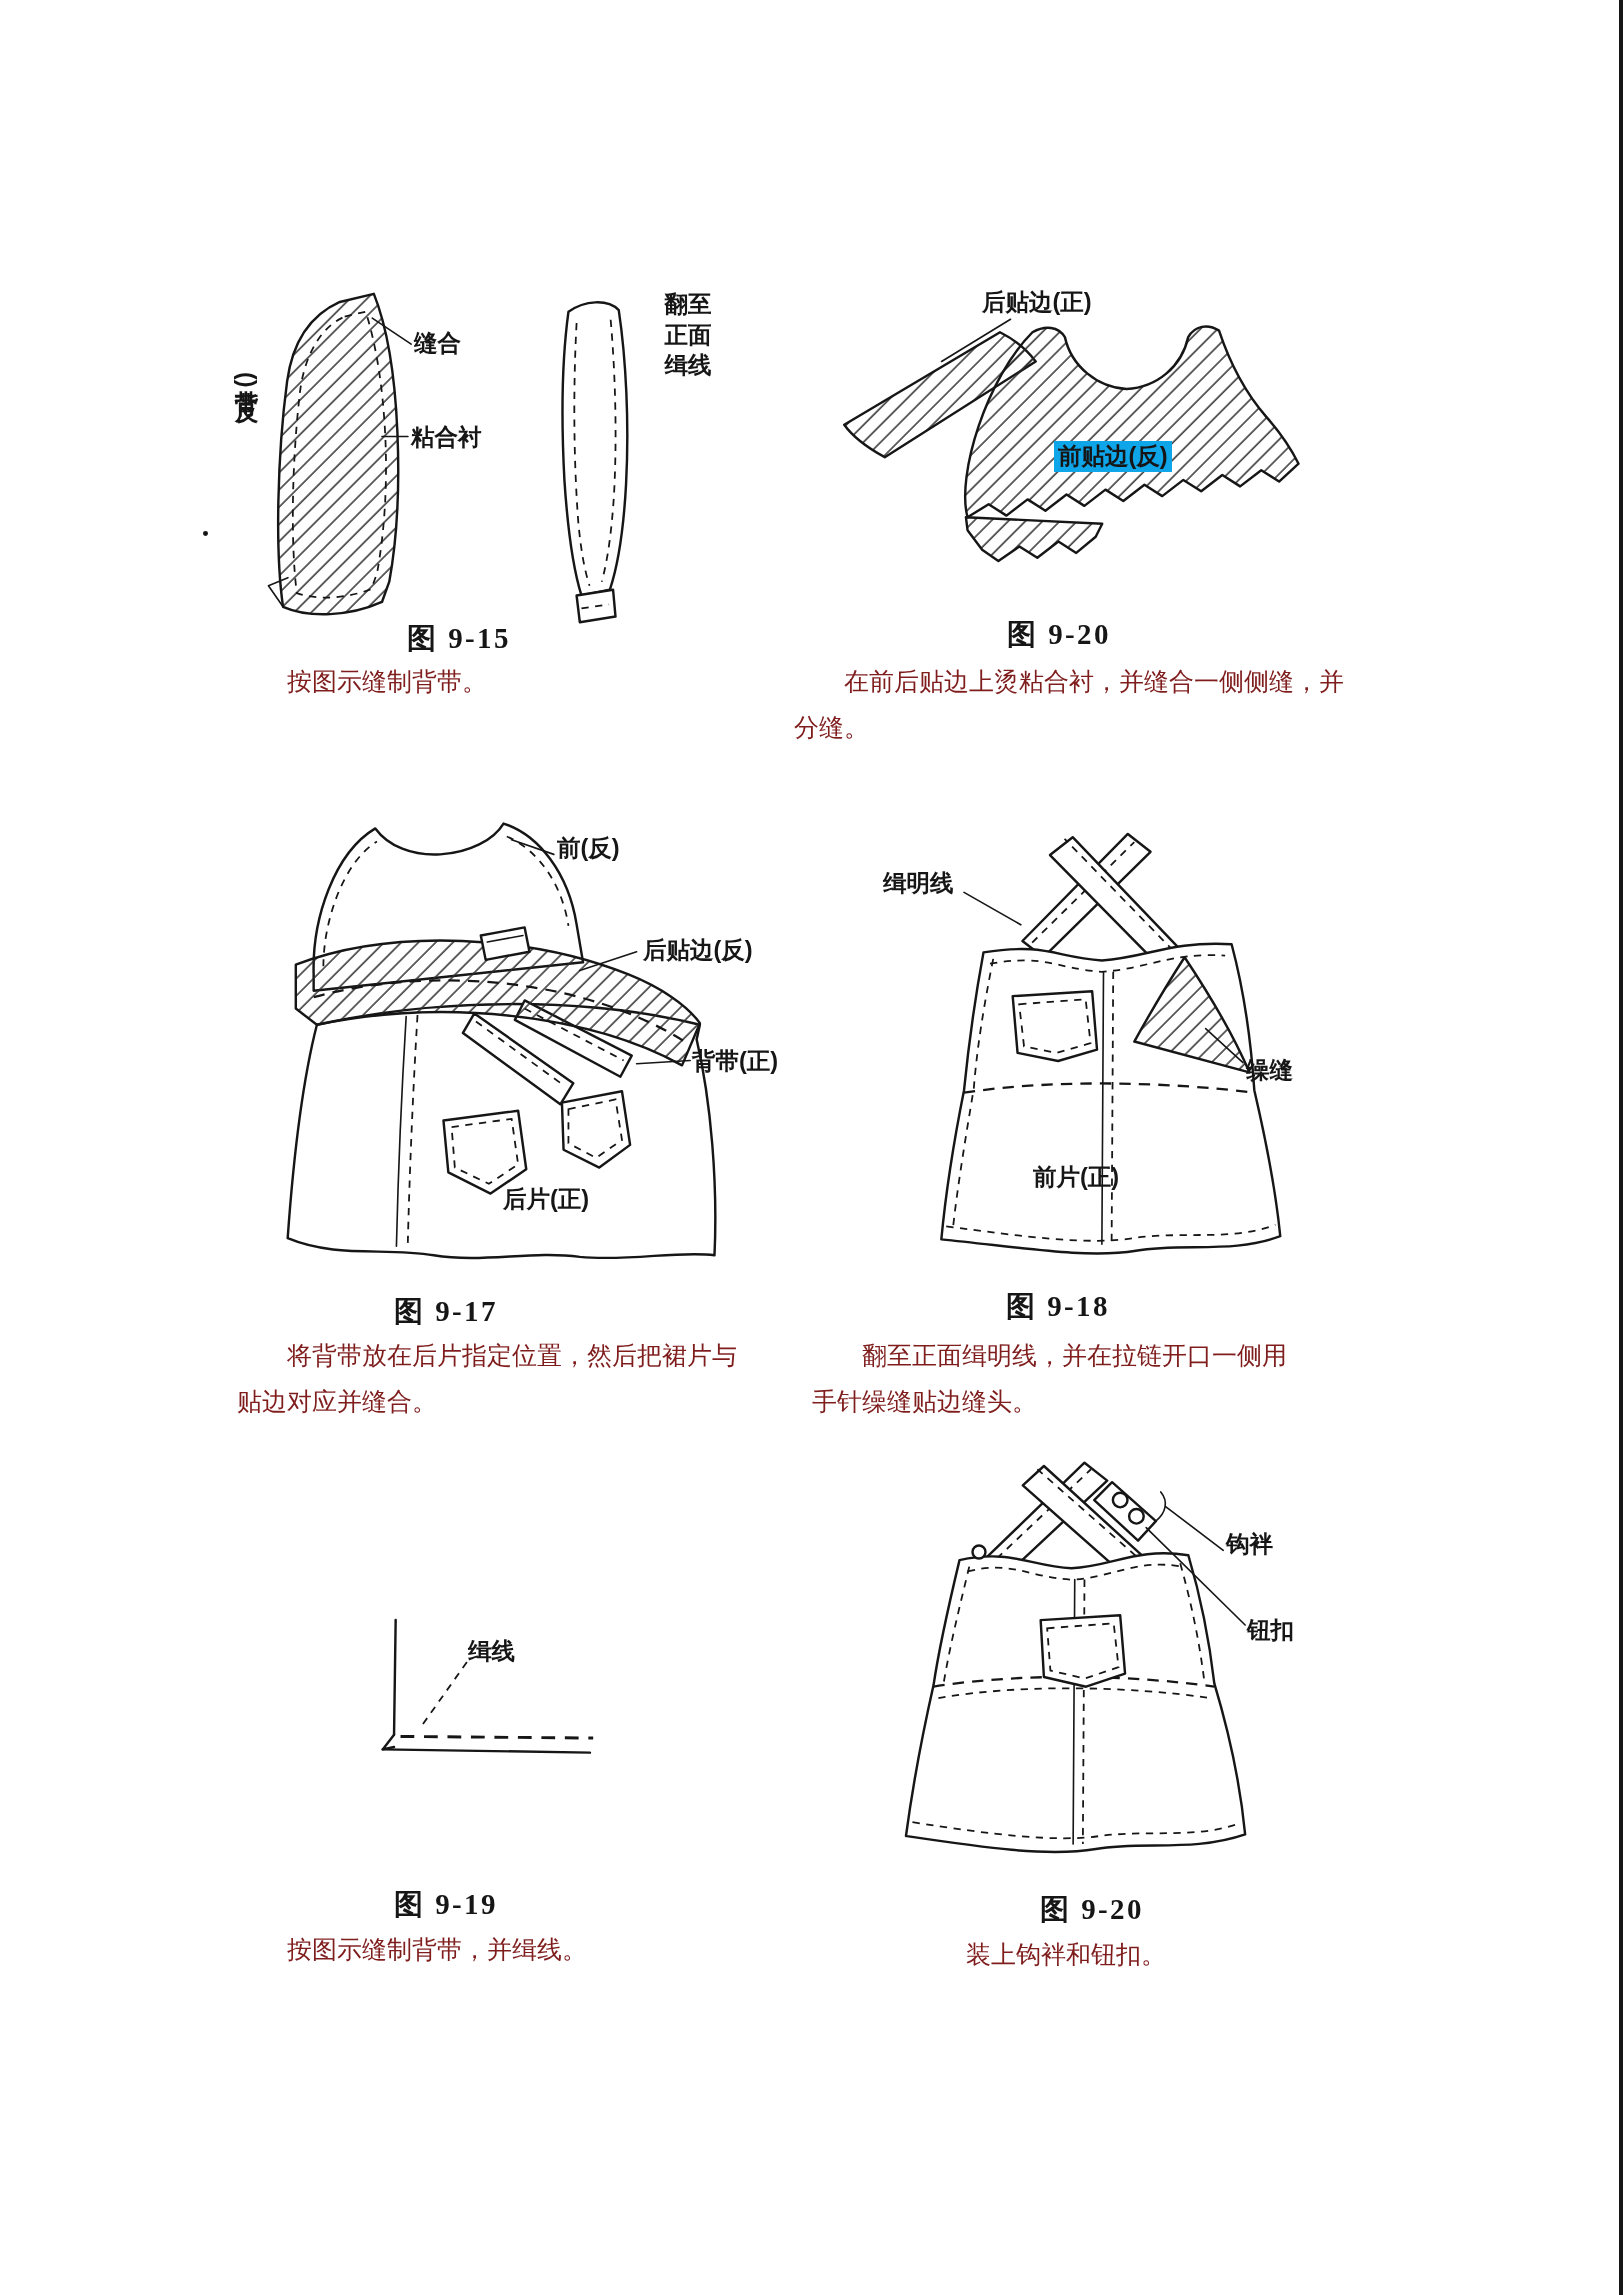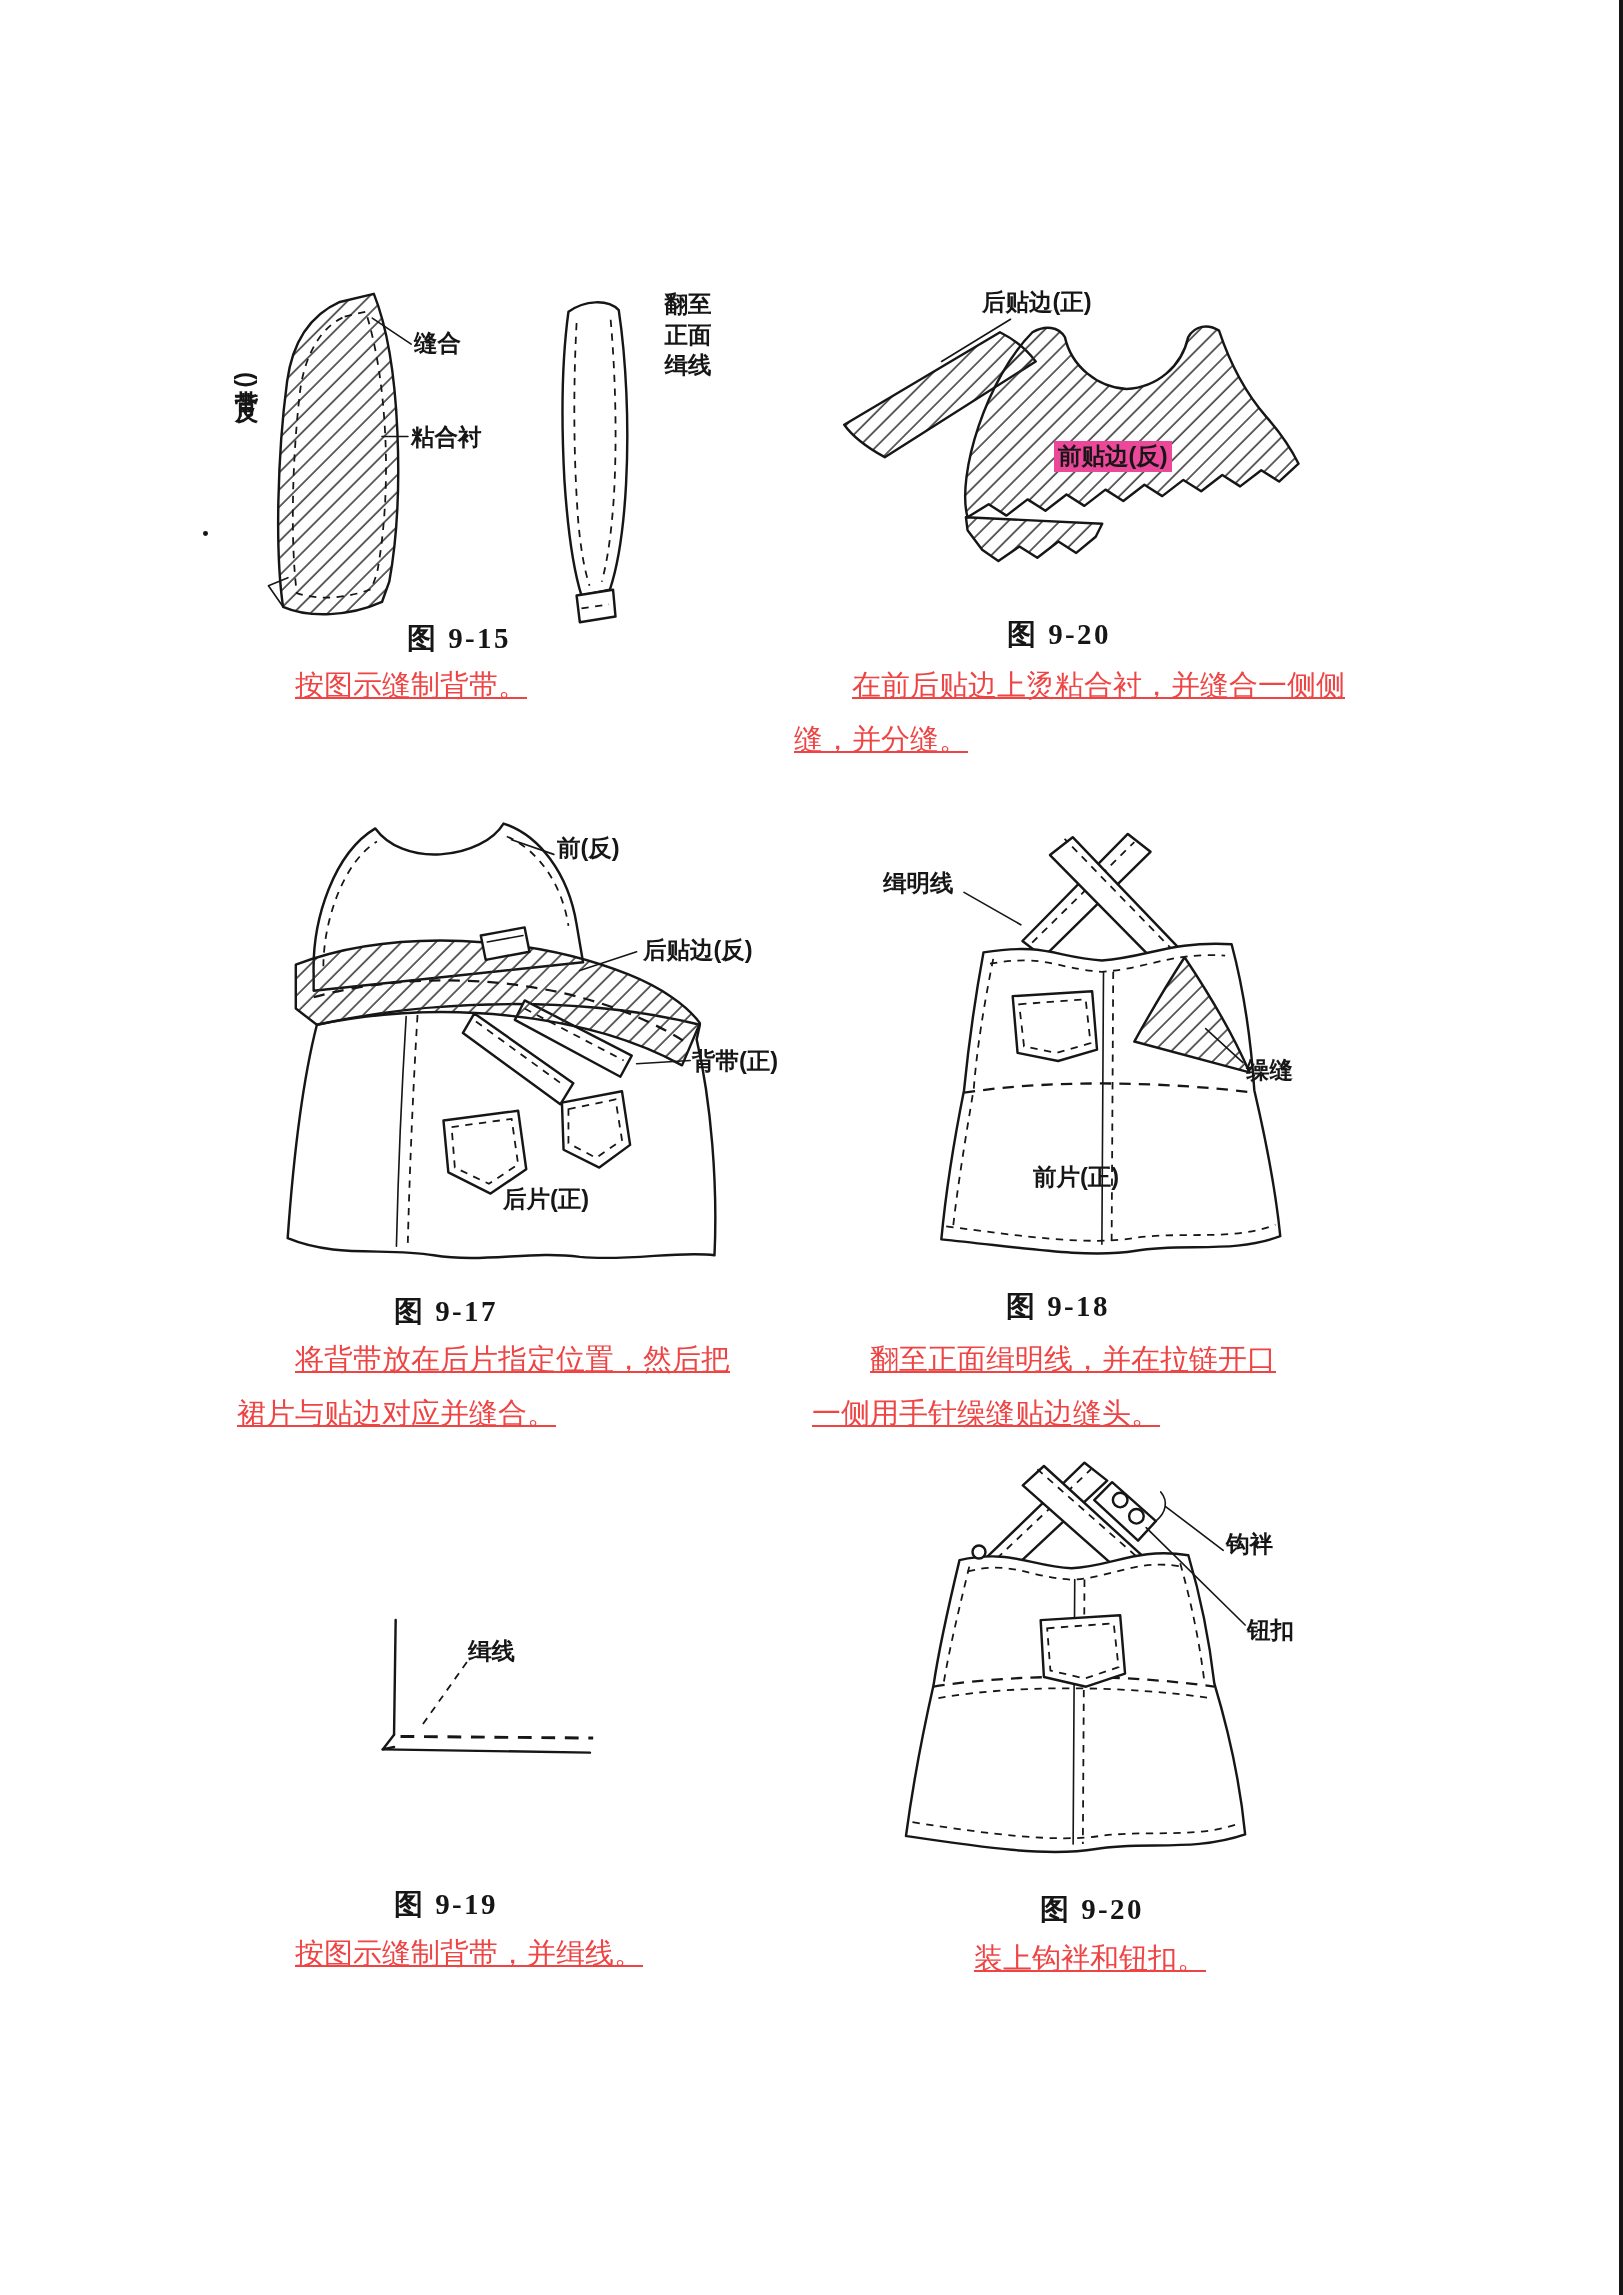--- a/index.html
+++ b/index.html
@@ -16,27 +16,27 @@
   .s2 { stroke:#161616; stroke-width:2;   stroke-linecap:round; stroke-linejoin:round; }
   .d  { stroke:#161616; stroke-width:2.8; stroke-dasharray:14 10; stroke-linecap:butt; }
   .d2 { stroke:#161616; stroke-width:2.2; stroke-dasharray:9 8;   stroke-linecap:butt; }
   .dbold { stroke:#161616; stroke-width:3.6; stroke-dasharray:17 12; stroke-linecap:butt; }
   .label {
     position:absolute; font-family:"Liberation Sans", sans-serif;
     font-weight:700; font-size:23.5px; line-height:1.3; white-space:nowrap; color:#161616;
   }
   .label.v { writing-mode:vertical-rl; }
   .label.wrap { white-space:normal; width:50px;text-align:center; }
-  .label.box { background:#ec4899; padding:0 4px; }
+  .label.box { background:#0ea5e9; padding:0 4px; }
   .caption {
     position:absolute; transform:translateX(-50%); font-size:29px;
     font-weight:600; letter-spacing:2.4px; white-space:nowrap; color:#161616;
   }
   .para {
-    position:absolute; font-size:29px; line-height:1.85; text-indent:2em; color:#ef4444;text-decoration:underline;
+    position:absolute; font-size:25px; line-height:1.85; text-indent:2em; color:#7f1d1d;
   }
   .scan-edge { position:absolute; right:0; top:0; width:4px; height:100%; background:#161616; }
   .scan-speck { position:absolute; left:203px; top:531px; width:4.9px; height:4.9px; border-radius:50%; background:#161616; }
 </style>
 </head>
 <body>
 
 <div class="page">
 
   <svg width="0" height="0" style="position:absolute" aria-hidden="true">

